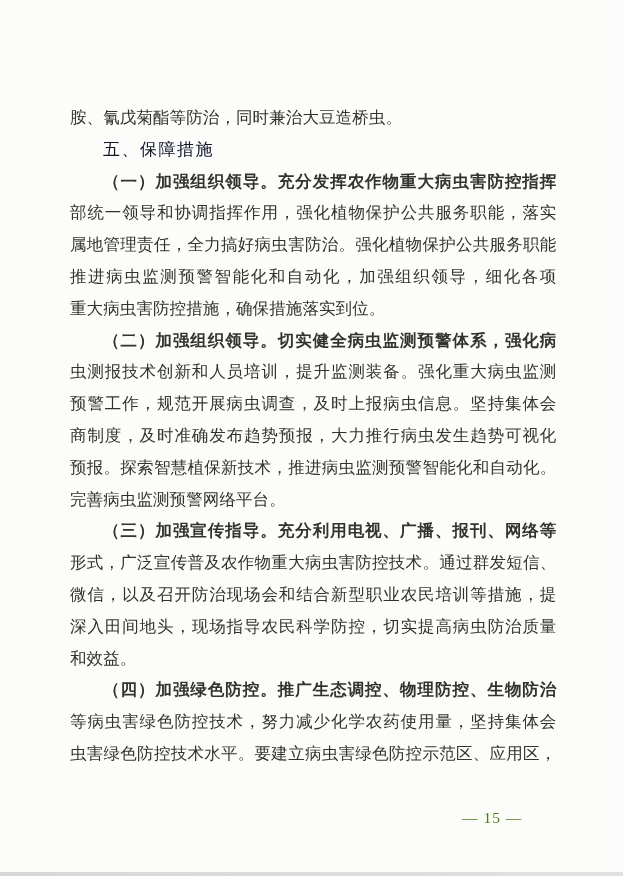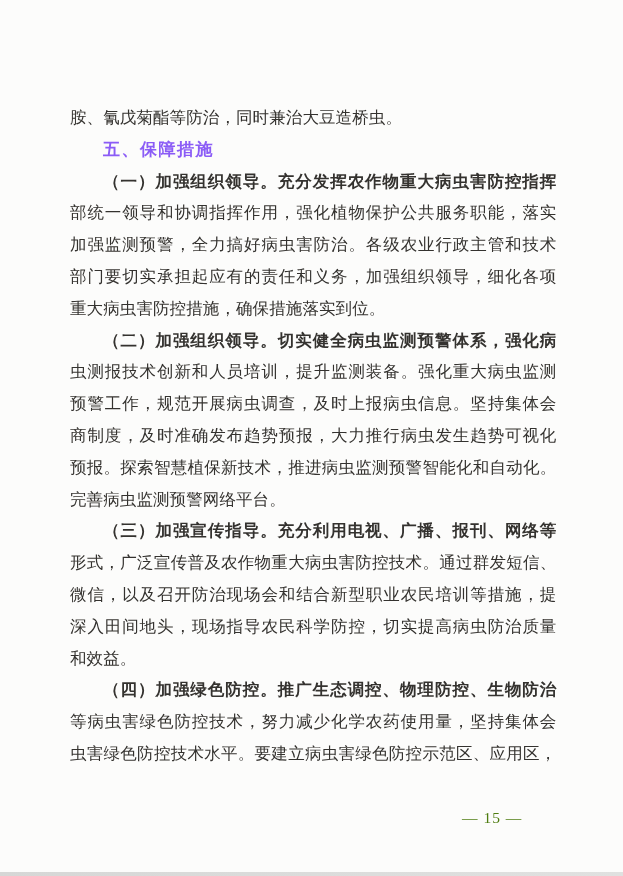--- a/index.html
+++ b/index.html
@@ -40,23 +40,23 @@
     text-align: left;
     text-align-last: left;
     letter-spacing: 0.1px;
   }
   .ln.indent {
     padding-left: 33px;
     font-weight: bold;
   }
   .ln.heading {
     font-family: "Liberation Sans", "DejaVu Sans", sans-serif;
-    font-weight: bold;
+    font-weight: normal;
     font-size: 17px;
-    color: #8b5cf6;
+    color: #0f172a;
     letter-spacing: 1.5px;
   }
   .page-number {
     position: absolute;
     left: 462px;
     top: 803px;
     width: 80px;
     height: 30px;
     line-height: 30px;
     font-size: 15.5px;
@@ -77,22 +77,22 @@
 </head>
 <body>
 
 <div class="page">
 
   <div class="textblock">
     <div class="ln partial">胺、氰戊菊酯等防治，同时兼治大豆造桥虫。</div>
     <div class="ln heading indent partial">五、保障措施</div>
     <div class="ln indent">（一）加强组织领导。充分发挥农作物重大病虫害防控指挥</div>
     <div class="ln">部统一领导和协调指挥作用，强化植物保护公共服务职能，落实</div>
-    <div class="ln">加强监测预警，全力搞好病虫害防治。各级农业行政主管和技术</div>
-    <div class="ln">部门要切实承担起应有的责任和义务，加强组织领导，细化各项</div>
+    <div class="ln">属地管理责任，全力搞好病虫害防治。强化植物保护公共服务职能</div>
+    <div class="ln">推进病虫监测预警智能化和自动化，加强组织领导，细化各项</div>
     <div class="ln partial">重大病虫害防控措施，确保措施落实到位。</div>
     <div class="ln indent">（二）加强组织领导。切实健全病虫监测预警体系，强化病</div>
     <div class="ln">虫测报技术创新和人员培训，提升监测装备。强化重大病虫监测</div>
     <div class="ln">预警工作，规范开展病虫调查，及时上报病虫信息。坚持集体会</div>
     <div class="ln">商制度，及时准确发布趋势预报，大力推行病虫发生趋势可视化</div>
     <div class="ln">预报。探索智慧植保新技术，推进病虫监测预警智能化和自动化。</div>
     <div class="ln partial">完善病虫监测预警网络平台。</div>
     <div class="ln indent">（三）加强宣传指导。充分利用电视、广播、报刊、网络等</div>
     <div class="ln">形式，广泛宣传普及农作物重大病虫害防控技术。通过群发短信、</div>
     <div class="ln">微信，以及召开防治现场会和结合新型职业农民培训等措施，提</div>

